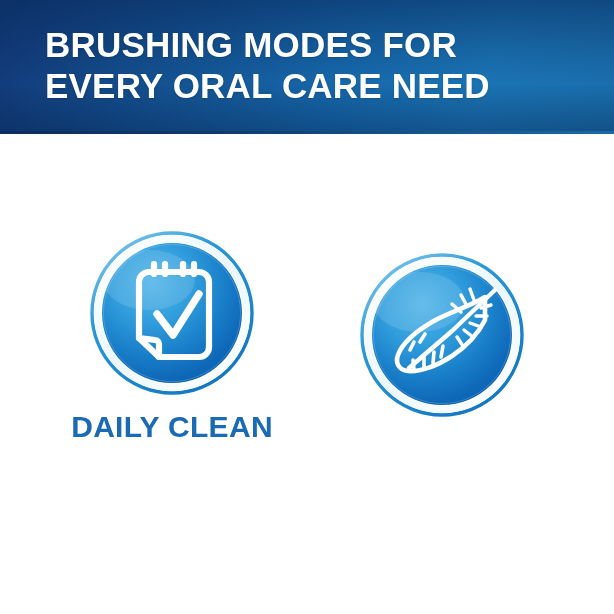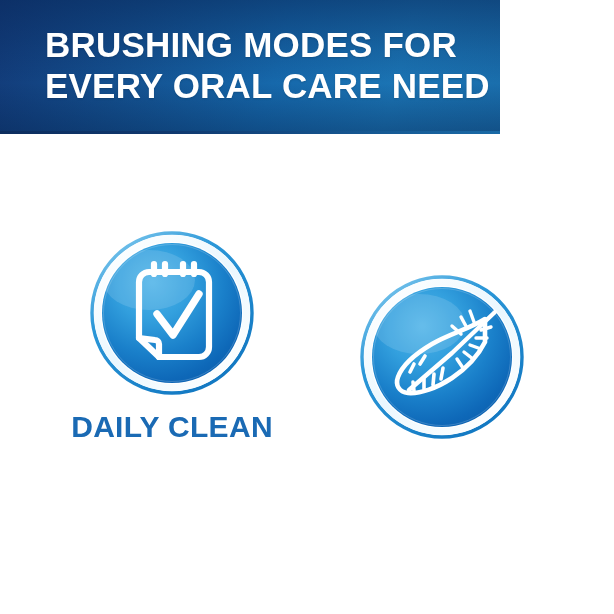--- a/index.html
+++ b/index.html
@@ -22,21 +22,21 @@
     height: 614px;
     background: #ffffff;
     overflow: hidden;
   }
 
   
   #header-banner {
     position: absolute;
     left: 0;
     top: 0;
-    width: 500px;
+    width: 614px;
     height: 134px;
     background:
       linear-gradient(to bottom,
         rgba(8,40,90,0.55) 0%,
         rgba(8,40,90,0.18) 38%,
         rgba(8,40,90,0.00) 62%,
         rgba(4,30,72,0.38) 100%),
       linear-gradient(105deg,
         #123a78 0%,
         #14508f 26%,
@@ -70,21 +70,21 @@
   }
 
   
   #modes-row {
     position: absolute;
     left: 0;
     top: 228px;
     width: 614px;
     display: flex;
     justify-content: center;
-    align-items: flex-end;
+    align-items: center;
     gap: 90px;
   }
 
   .mode-item {
     width: 180px;
     display: flex;
     flex-direction: column;
     align-items: center;
   }
 

